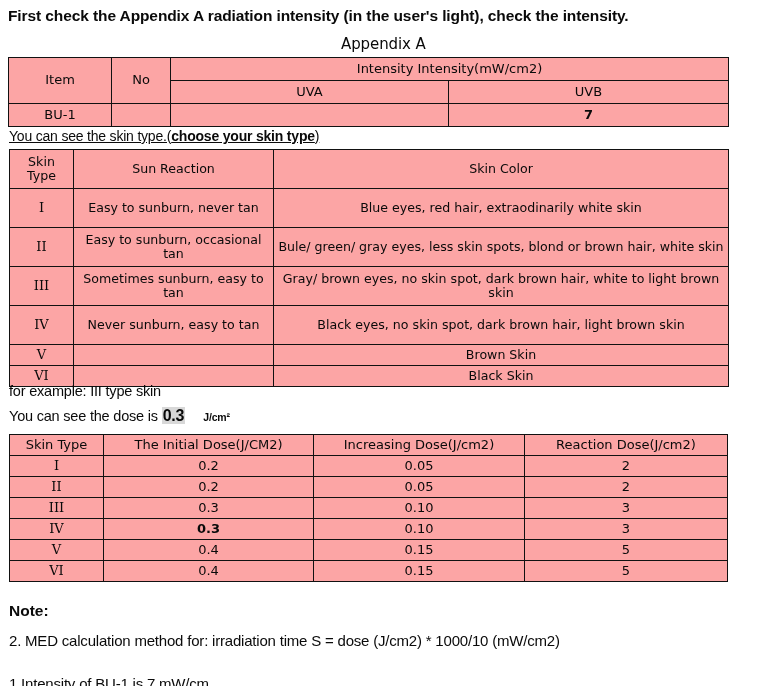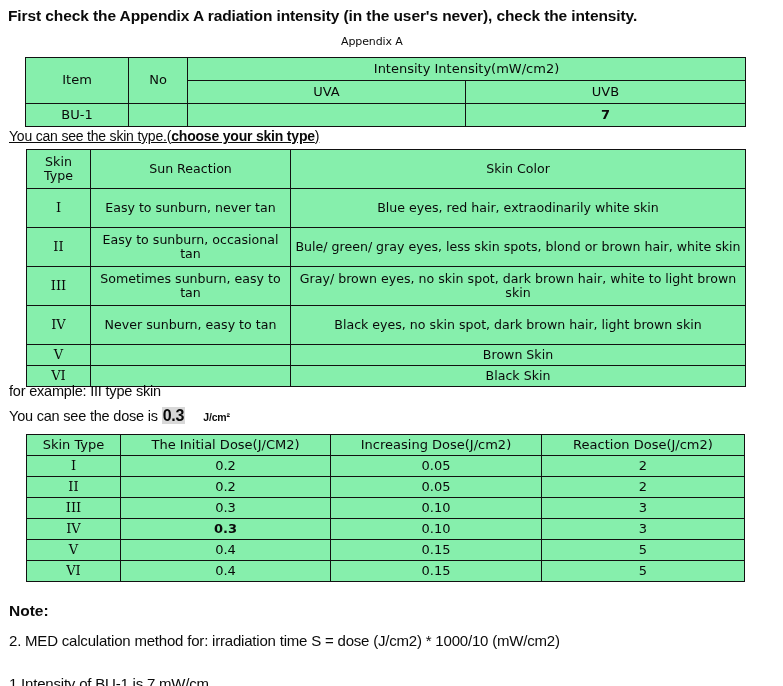--- a/index.html
+++ b/index.html
@@ -35,21 +35,21 @@
     left: 8px;
     top: 7px;
     font-size: 15.5px;
     font-weight: bold;
     letter-spacing: -0.1px;
   }
 
   #appendix-title {
     left: 341px;
     top: 35px;
-    font-size: 11px;
+    font-size: 15px;
     font-weight: normal;
     letter-spacing: -0.1px;
   }
 
   #skin-type-line {
     left: 9px;
     top: 128px;
     font-size: 14px;
     letter-spacing: -0.2px;
     text-decoration: underline;
@@ -101,22 +101,21 @@
   }
 
   
   table.doc {
     position: absolute;
     border-collapse: collapse;
     table-layout: fixed;
     font-family: "DejaVu Sans", sans-serif;
     font-size: 13px;
     color: #0a0a0a;
-    background: #86efac;
-    margin-left: 17px;
+    background: #fca5a5;
   }
   table.doc td {
     border: 1px solid #111111;
     text-align: center;
     vertical-align: middle;
     padding: 1px 3px;
     line-height: 1.12;
     font-weight: normal;
   }
 
@@ -157,21 +156,21 @@
   }
   #dose-table td { height: 18px; }
   #dose-table td.rom {
     font-family: "DejaVu Serif", serif;
   }
   #dose-table td.semi { font-weight: bold; }
 </style>
 </head>
 <body>
 
-<div class="line narrow" id="intro-line">First check the Appendix A radiation intensity (in the user's never), check the intensity.</div>
+<div class="line narrow" id="intro-line">First check the Appendix A radiation intensity (in the user's light), check the intensity.</div>
 
 <div class="line wide" id="appendix-title">Appendix A</div>
 
 <table class="doc" id="appendix-table">
   <colgroup>
     <col style="width:103px">
     <col style="width:59px">
     <col style="width:278px">
     <col style="width:280px">
   </colgroup>

